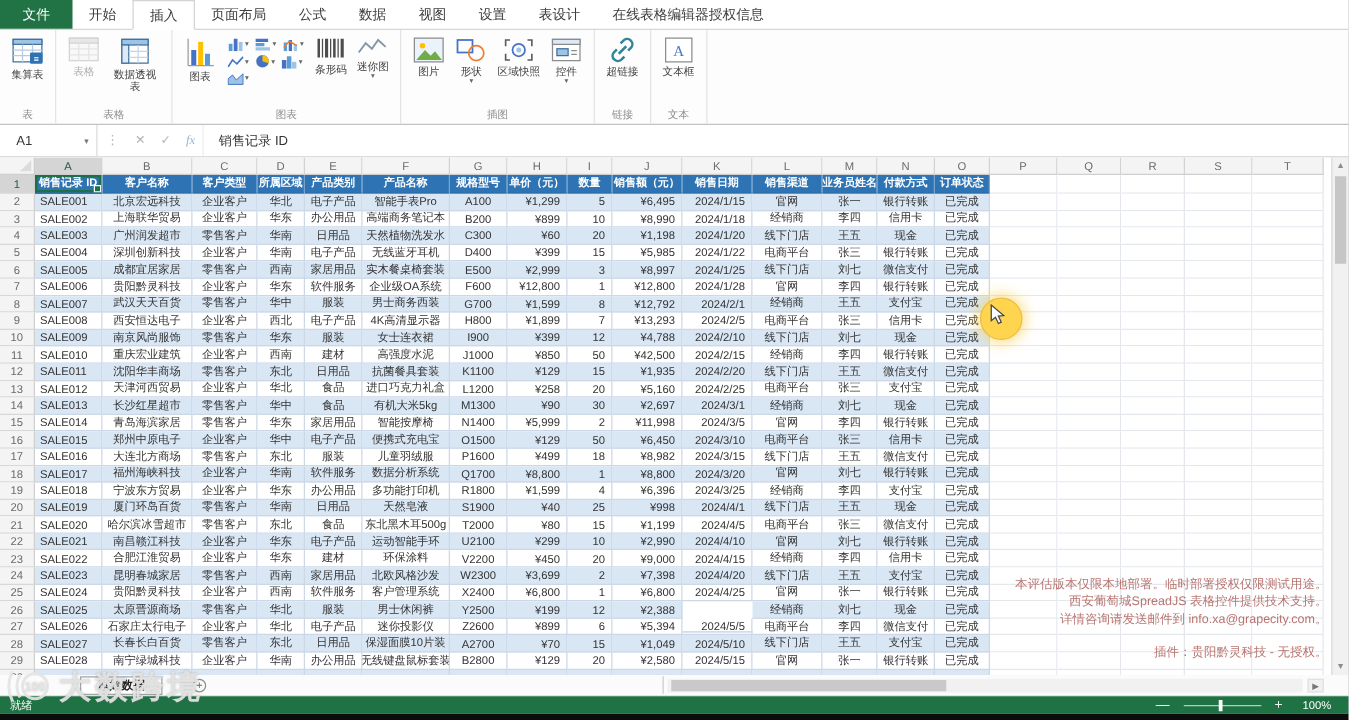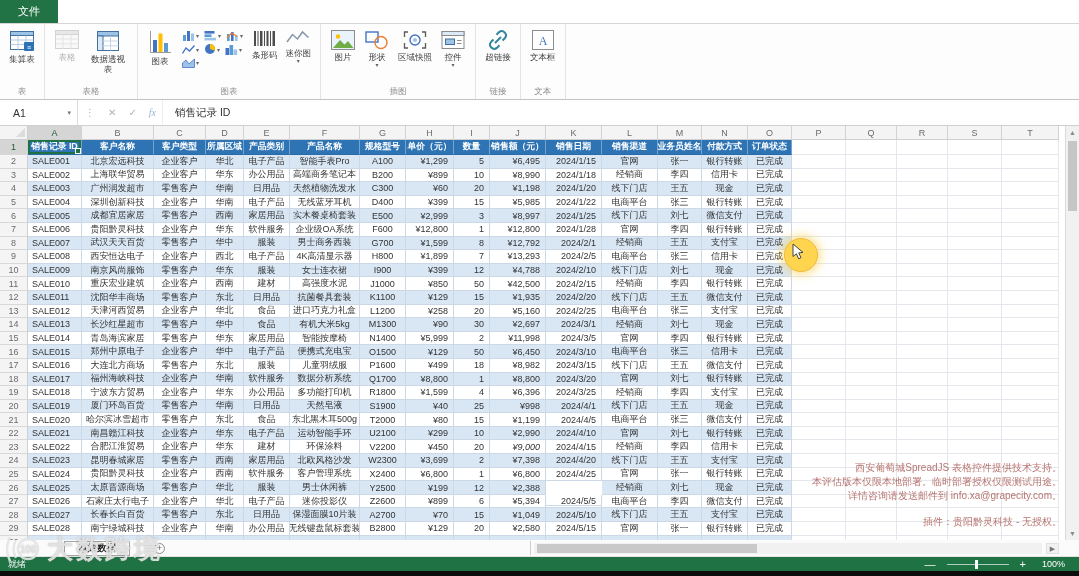--- a/index.html
+++ b/index.html
@@ -82,20 +82,31 @@
   .clickdot{position:absolute;left:784px;top:238px;width:34px;height:34px;border-radius:50%;background:#ffd44f;border:1px solid #eebc3e;box-shadow:0 0 10px 3px rgba(250,202,60,.55);z-index:8}
   .cursor{position:absolute;left:792px;top:243px;z-index:9;line-height:0}
 </style>
 </head>
 <body>
 
 <div class="screen">
 
   <div class="tabbar">
     <div class="filebtn">文件</div>
+    <div id="ribbon-tabs" style="display:flex;align-items:stretch">
+        <div class="rtab">开始</div>
+        <div class="rtab active">插入</div>
+        <div class="rtab">页面布局</div>
+        <div class="rtab">公式</div>
+        <div class="rtab">数据</div>
+        <div class="rtab">视图</div>
+        <div class="rtab">设置</div>
+        <div class="rtab">表设计</div>
+        <div class="rtab">在线表格编辑器授权信息</div>
+      </div>
   </div>
 
   <div class="ribbon" id="ribbon">
       <div class="rgroup">
         <div class="rgroup-items">
           <div class="rbtn">
             <span class="ricon"><svg width="26" height="24" viewBox="0 0 26 24">
                 <rect x="1.5" y="2.5" width="23" height="18" fill="#fff" stroke="#41719c"></rect>
                 <rect x="1.5" y="2.5" width="23" height="4" fill="#9dc3e6" stroke="#41719c"></rect>
                 <line x1="9" y1="6.5" x2="9" y2="20.5" stroke="#b7cbe0"></line>
@@ -853,21 +864,21 @@
         <div class="rhdr">23</div>
         <div class="cell left" style="width: 54px;">SALE022</div>
         <div class="cell" style="width: 72px;">合肥江淮贸易</div>
         <div class="cell" style="width: 52px;">企业客户</div>
         <div class="cell" style="width: 38px;">华东</div>
         <div class="cell" style="width: 46px;">建材</div>
         <div class="cell" style="width: 70px;">环保涂料</div>
         <div class="cell" style="width: 46px;">V2200</div>
         <div class="cell right" style="width: 48px;">¥450</div>
         <div class="cell right" style="width: 36px;">20</div>
-        <div class="cell right" style="width: 56px; font-style: italic;">¥9,000</div>
+        <div class="cell right" style="width: 56px;">¥9,000</div>
         <div class="cell right" style="width: 56px;">2024/4/15</div>
         <div class="cell" style="width: 56px;">经销商</div>
         <div class="cell" style="width: 44px;">李四</div>
         <div class="cell" style="width: 46px;">信用卡</div>
         <div class="cell" style="width: 44px;">已完成</div>
         <div class="cell empty" style="width: 54px;"></div>
         <div class="cell empty" style="width: 51px;"></div>
         <div class="cell empty" style="width: 51px;"></div>
         <div class="cell empty" style="width: 54px;"></div>
         <div class="cell empty" style="width: 57px;"></div>
@@ -1035,22 +1046,22 @@
       </div>
     </div>
 
   <div class="vscroll">
     <div class="vs-arrow">▲</div>
     <div class="vs-thumb"></div>
     <div class="vs-arrow vs-down">▼</div>
   </div>
 
   <div class="licw" id="licw">
+      <div>本评估版本仅限本地部署。临时部署授权仅限测试用途。</div>
       <div>西安葡萄城SpreadJS 表格控件提供技术支持。</div>
-      <div>本评估版本仅限本地部署。临时部署授权仅限测试用途。</div>
       <div>详情咨询请发送邮件到 info.xa@grapecity.com。</div>
     </div>
   <div class="licw2">插件：贵阳黔灵科技 - 无授权。</div>
 
   <div class="clickdot"></div>
   <div class="cursor">
     <svg width="13" height="18" viewBox="0 0 13 18">
         <path d="M1 1 L1 13.5 L4.4 10.8 L6.7 15.8 L9 14.7 L6.7 9.9 L11 9.4 Z" fill="#fff" stroke="#444" stroke-width="1"></path>
       </svg>
   </div>

